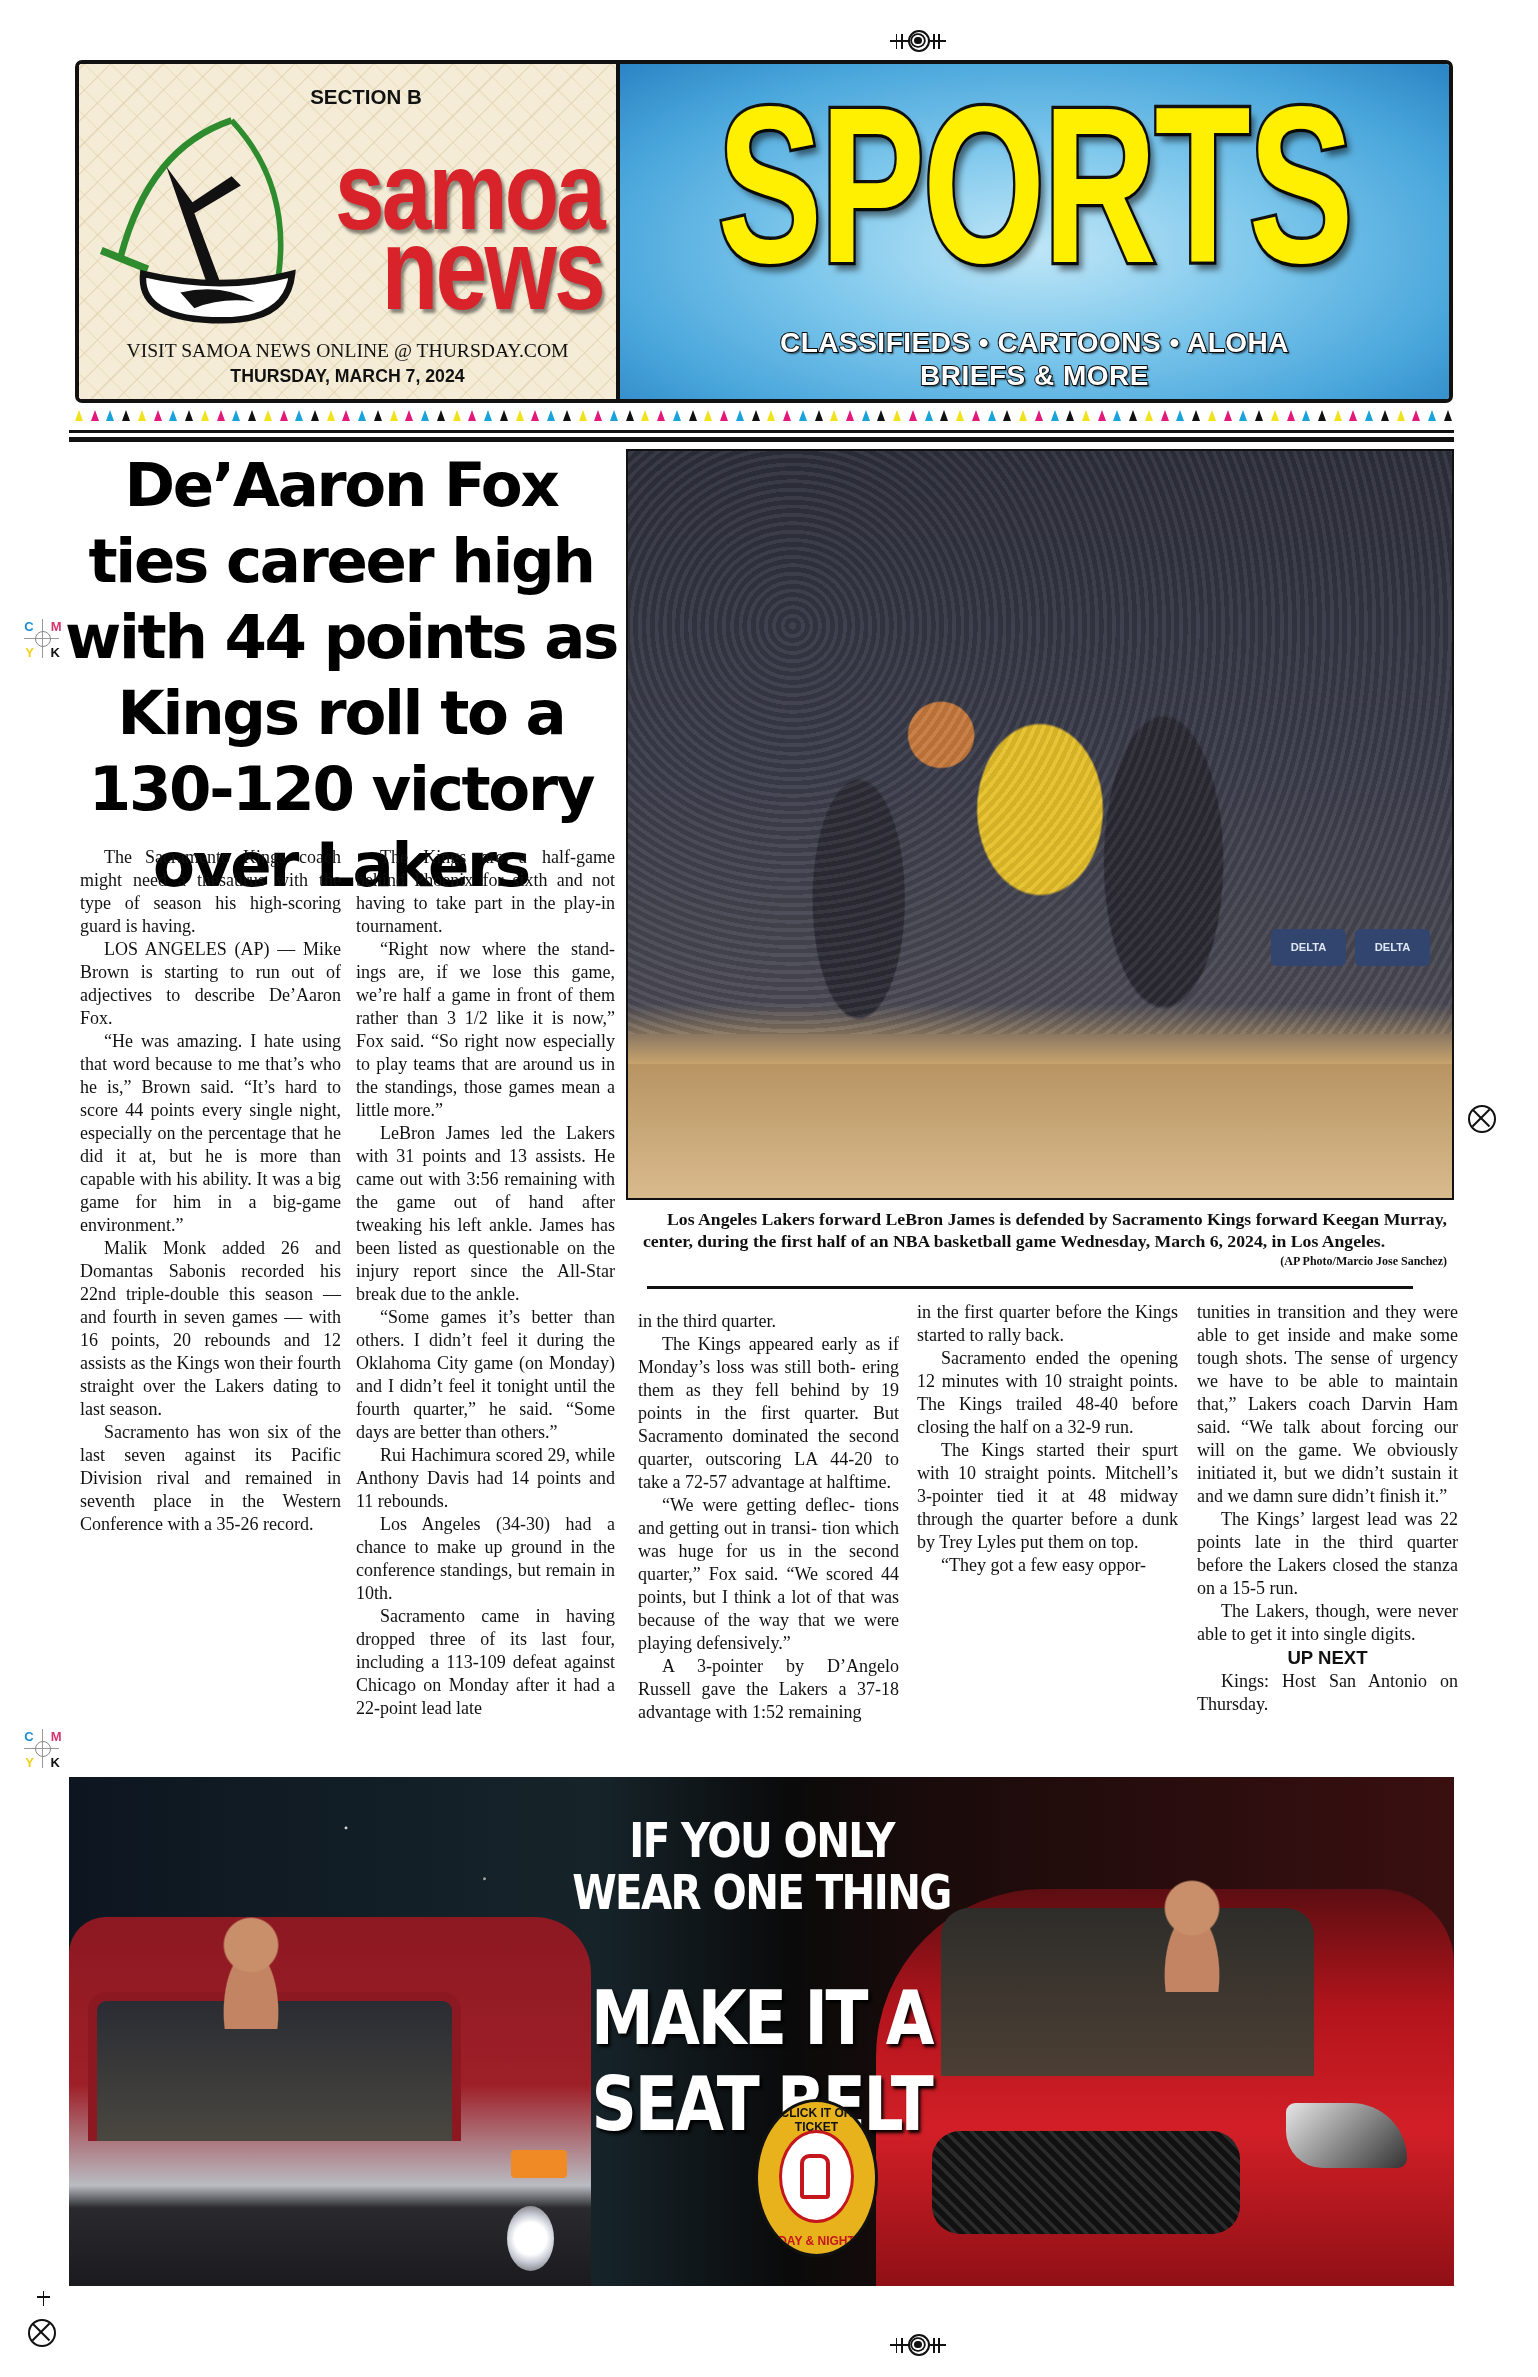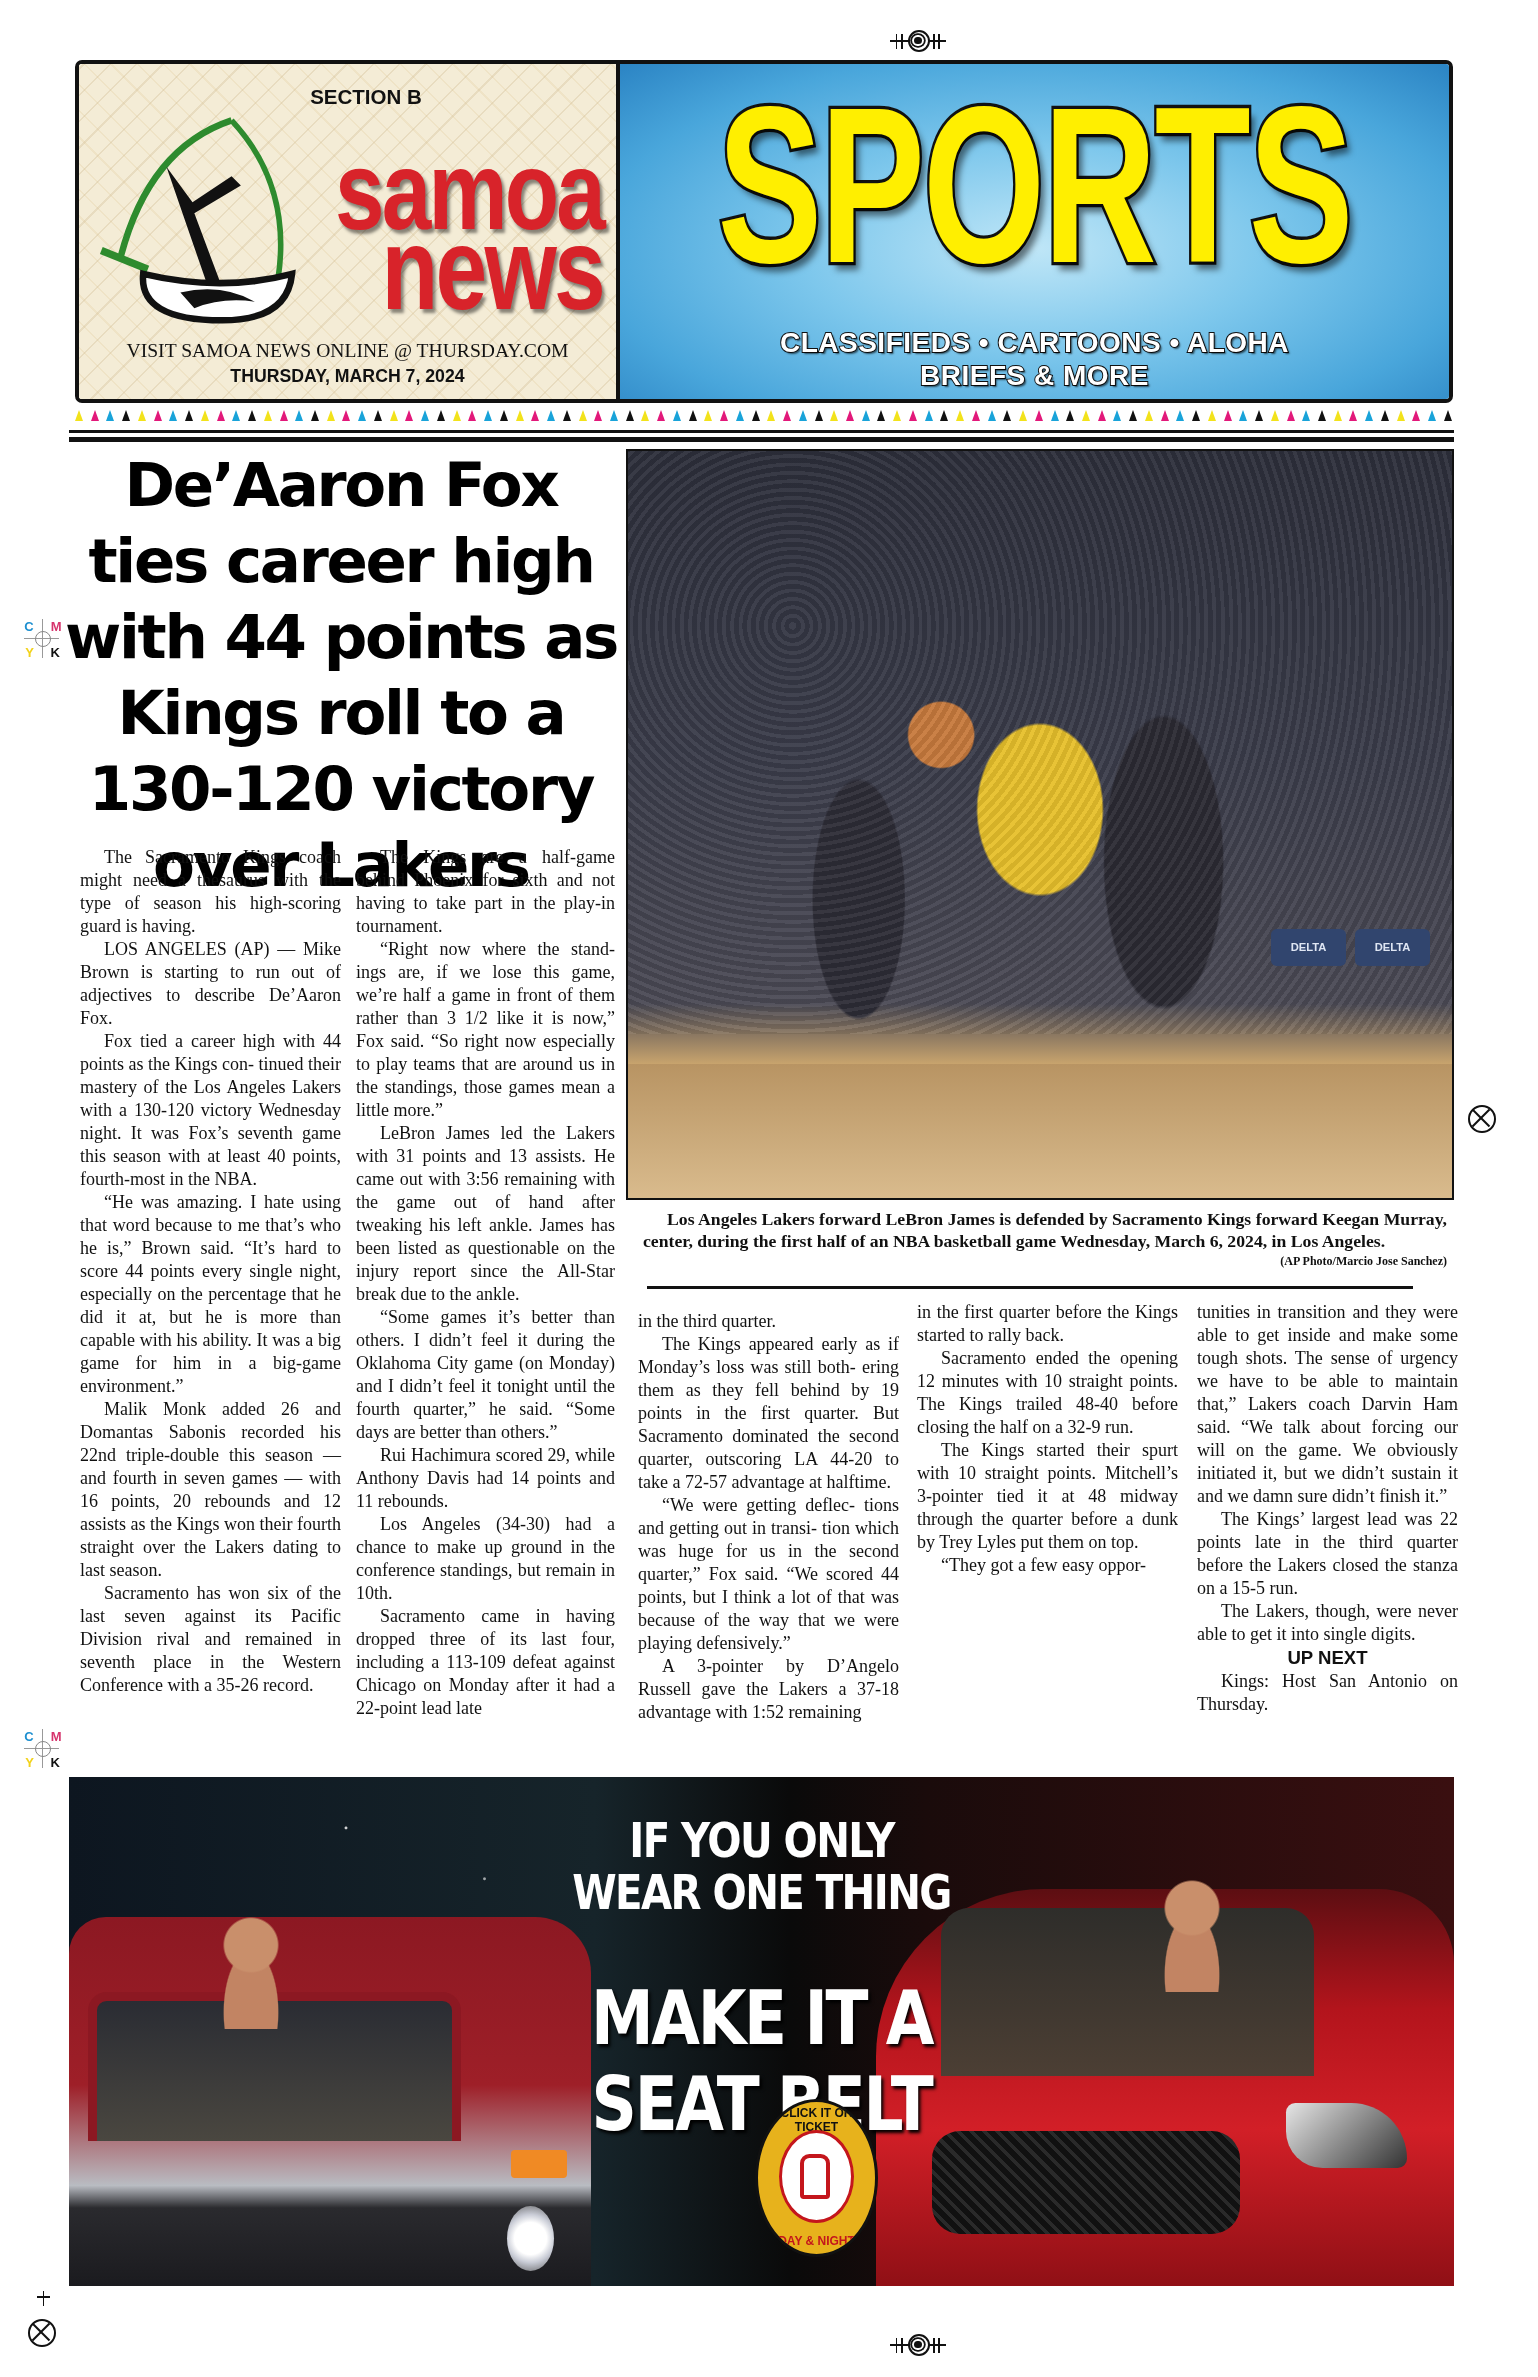--- a/index.html
+++ b/index.html
@@ -281,21 +281,20 @@
   <div class="photo-seat" style="left:643px">DELTA</div>
   <div class="photo-seat" style="left:727px">DELTA</div>
 </div>
 <div class="caption">Los Angeles Lakers forward LeBron James is defended by Sacramento Kings forward Keegan Murray, center, during the first half of an NBA basketball game Wednesday, March 6, 2024, in Los Angeles.</div>
 <div class="credit">(AP Photo/Marcio Jose Sanchez)</div>
 <div class="caption-rule"></div>
 
 <div class="col col1">
   <p>The Sacramento Kings coach might need a thesaurus with the type of season his high-scoring guard is having.</p>
   <p>LOS ANGELES (AP) — Mike Brown is starting to run out of adjectives to describe De’Aaron Fox.</p>
-  <p>Fox tied a career high with 44 points as the Kings con- tinued their mastery of the Los Angeles Lakers with a 130-120 victory Wednesday night. It was Fox’s seventh game this season with at least 40 points, fourth-most in the NBA.</p>
   <p>“He was amazing. I hate using that word because to me that’s who he is,” Brown said. “It’s hard to score 44 points every single night, especially on the percentage that he did it at, but he is more than capable with his ability. It was a big game for him in a big-game environment.”</p>
   <p>Malik Monk added 26 and Domantas Sabonis recorded his 22nd triple-double this season — and fourth in seven games — with 16 points, 20 rebounds and 12 assists as the Kings won their fourth straight over the Lakers dating to last season.</p>
   <p>Sacramento has won six of the last seven against its Pacific Division rival and remained in seventh place in the Western Conference with a 35-26 record.</p>
 </div>
 <div class="col col2">
   <p>The Kings are a half-game behind Phoenix for sixth and not having to take part in the play-in tournament.</p>
   <p>“Right now where the stand- ings are, if we lose this game, we’re half a game in front of them rather than 3 1/2 like it is now,” Fox said. “So right now especially to play teams that are around us in the standings, those games mean a little more.”</p>
   <p>LeBron James led the Lakers with 31 points and 13 assists. He came out with 3:56 remaining with the game out of hand after tweaking his left ankle. James has been listed as questionable on the injury report since the All-Star break due to the ankle.</p>
   <p>“Some games it’s better than others. I didn’t feel it during the Oklahoma City game (on Monday) and I didn’t feel it tonight until the fourth quarter,” he said. “Some days are better than others.”</p>
   <p>Rui Hachimura scored 29, while Anthony Davis had 14 points and 11 rebounds.</p>

